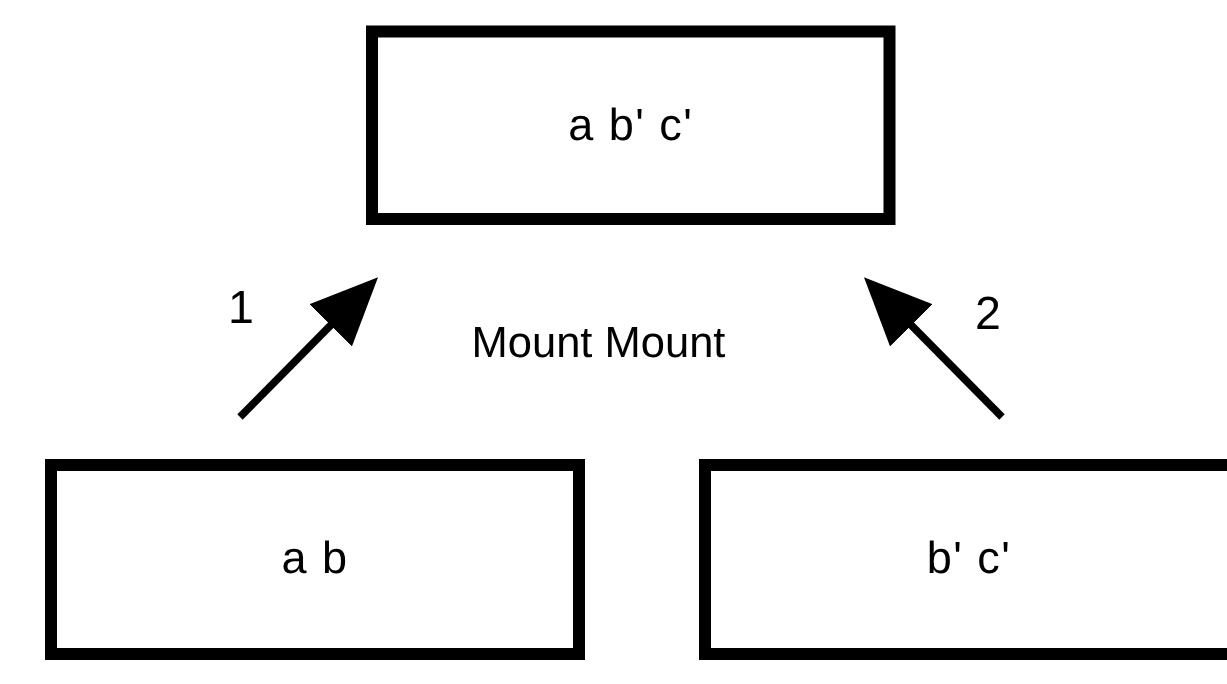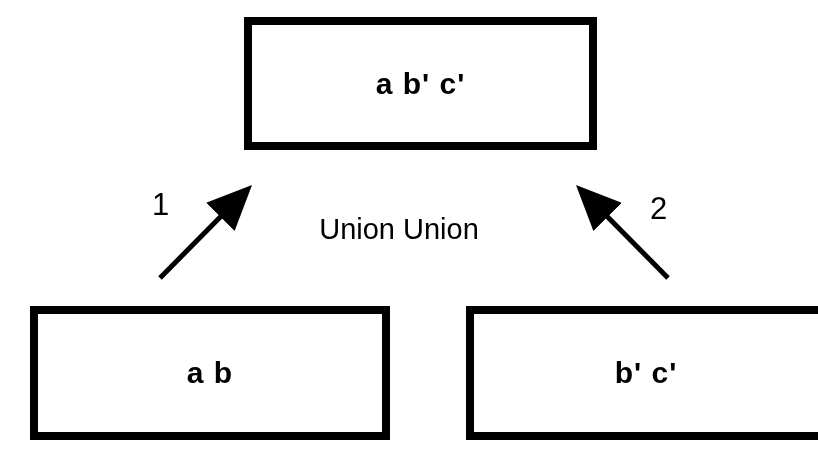--- a/index.html
+++ b/index.html
@@ -18,21 +18,21 @@
   }
   .node {
     position: absolute;
     box-sizing: border-box;
     border: 8px solid #000000;
     background: #ffffff;
     display: flex;
     align-items: center;
     justify-content: center;
     font-size: 30px;
-    font-weight: 700;
+    font-weight: 400;
     letter-spacing: 1px;
     white-space: pre;
   }
   .node-top {
     left: 244px;
     top: 17px;
     width: 353px;
     height: 133px;
   }
   .node-bottom-left {
@@ -103,15 +103,15 @@
     <span>a b</span>
   </div>
 
   <div class="node node-bottom-right">
     <span>b' c'</span>
   </div>
 
   <div class="edge-label edge-label-1">1</div>
   <div class="edge-label edge-label-2">2</div>
 
-  <div class="diagram-caption">Union Union</div>
+  <div class="diagram-caption">Mount Mount</div>
 
 </div>
 
 </body></html>

